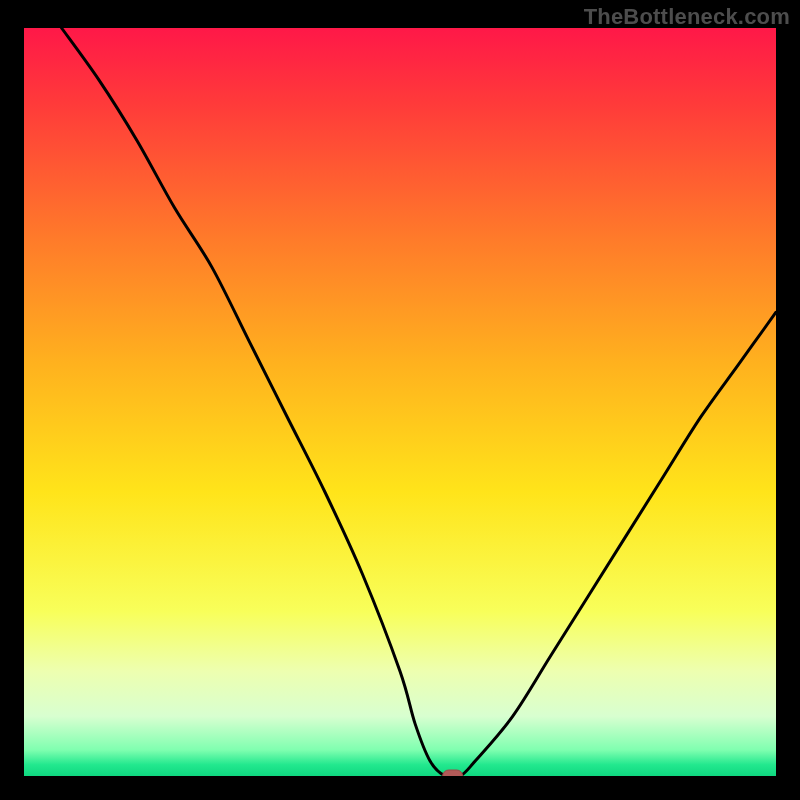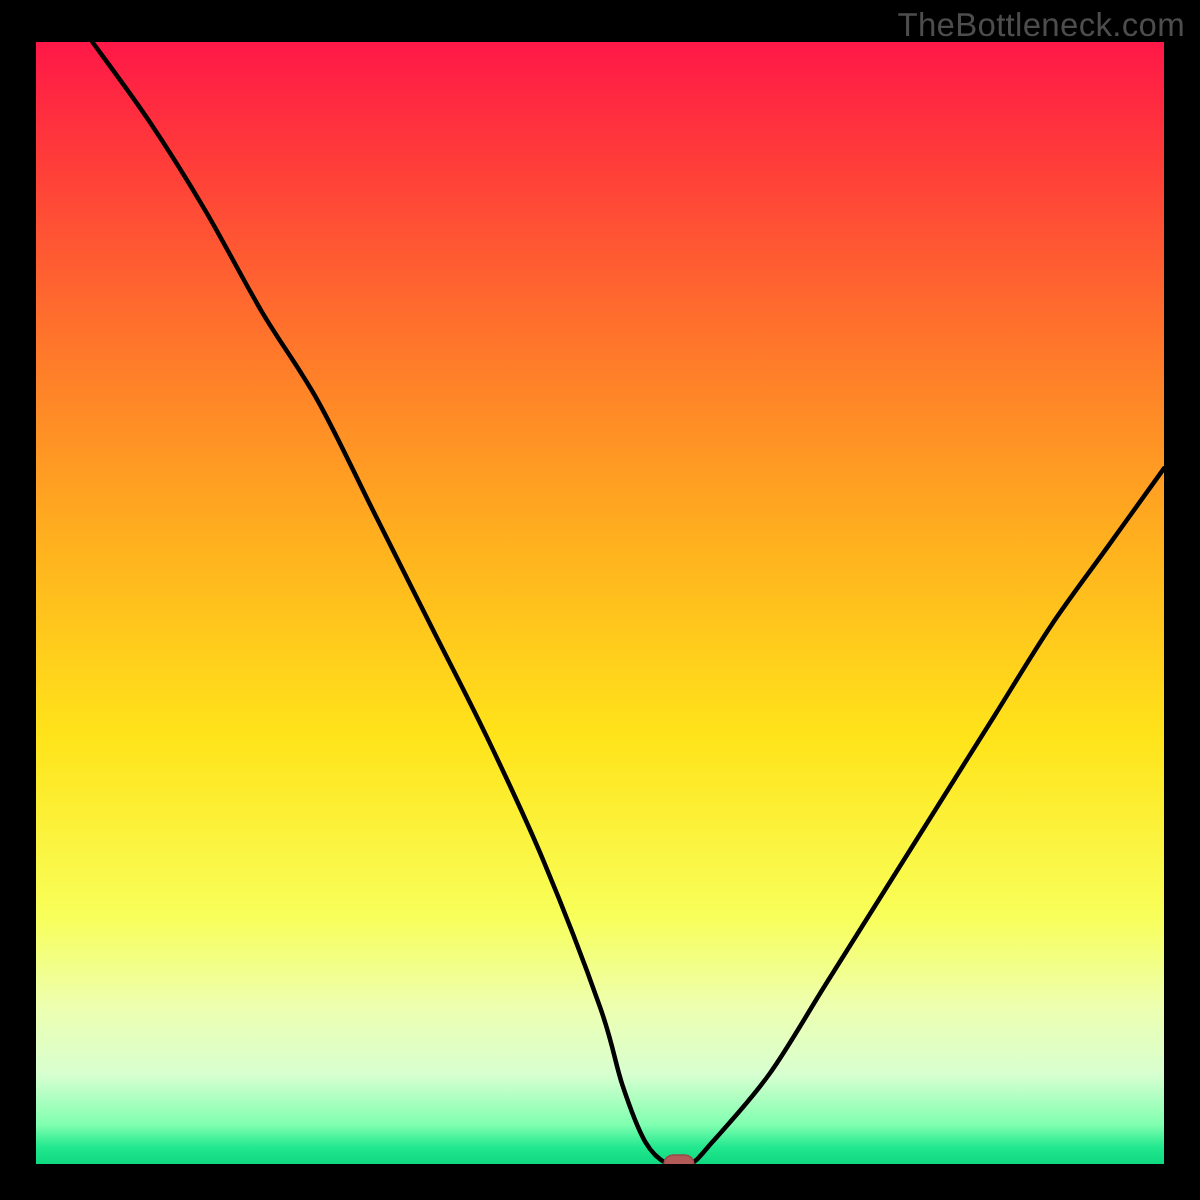--- a/index.html
+++ b/index.html
@@ -15,21 +15,21 @@
     position: relative;
     width: 800px;
     height: 800px;
   }
   .watermark {
     position: absolute;
     top: 4px;
     right: 10px;
     color: #4d4d4d;
     font-size: 22px;
-    font-weight: 400;
+    font-weight: 700;
     letter-spacing: 0.2px;
     z-index: 10;
   }
   svg {
     display: block;
     position: absolute;
     top: 0;
     left: 0;
   }
 </style>

